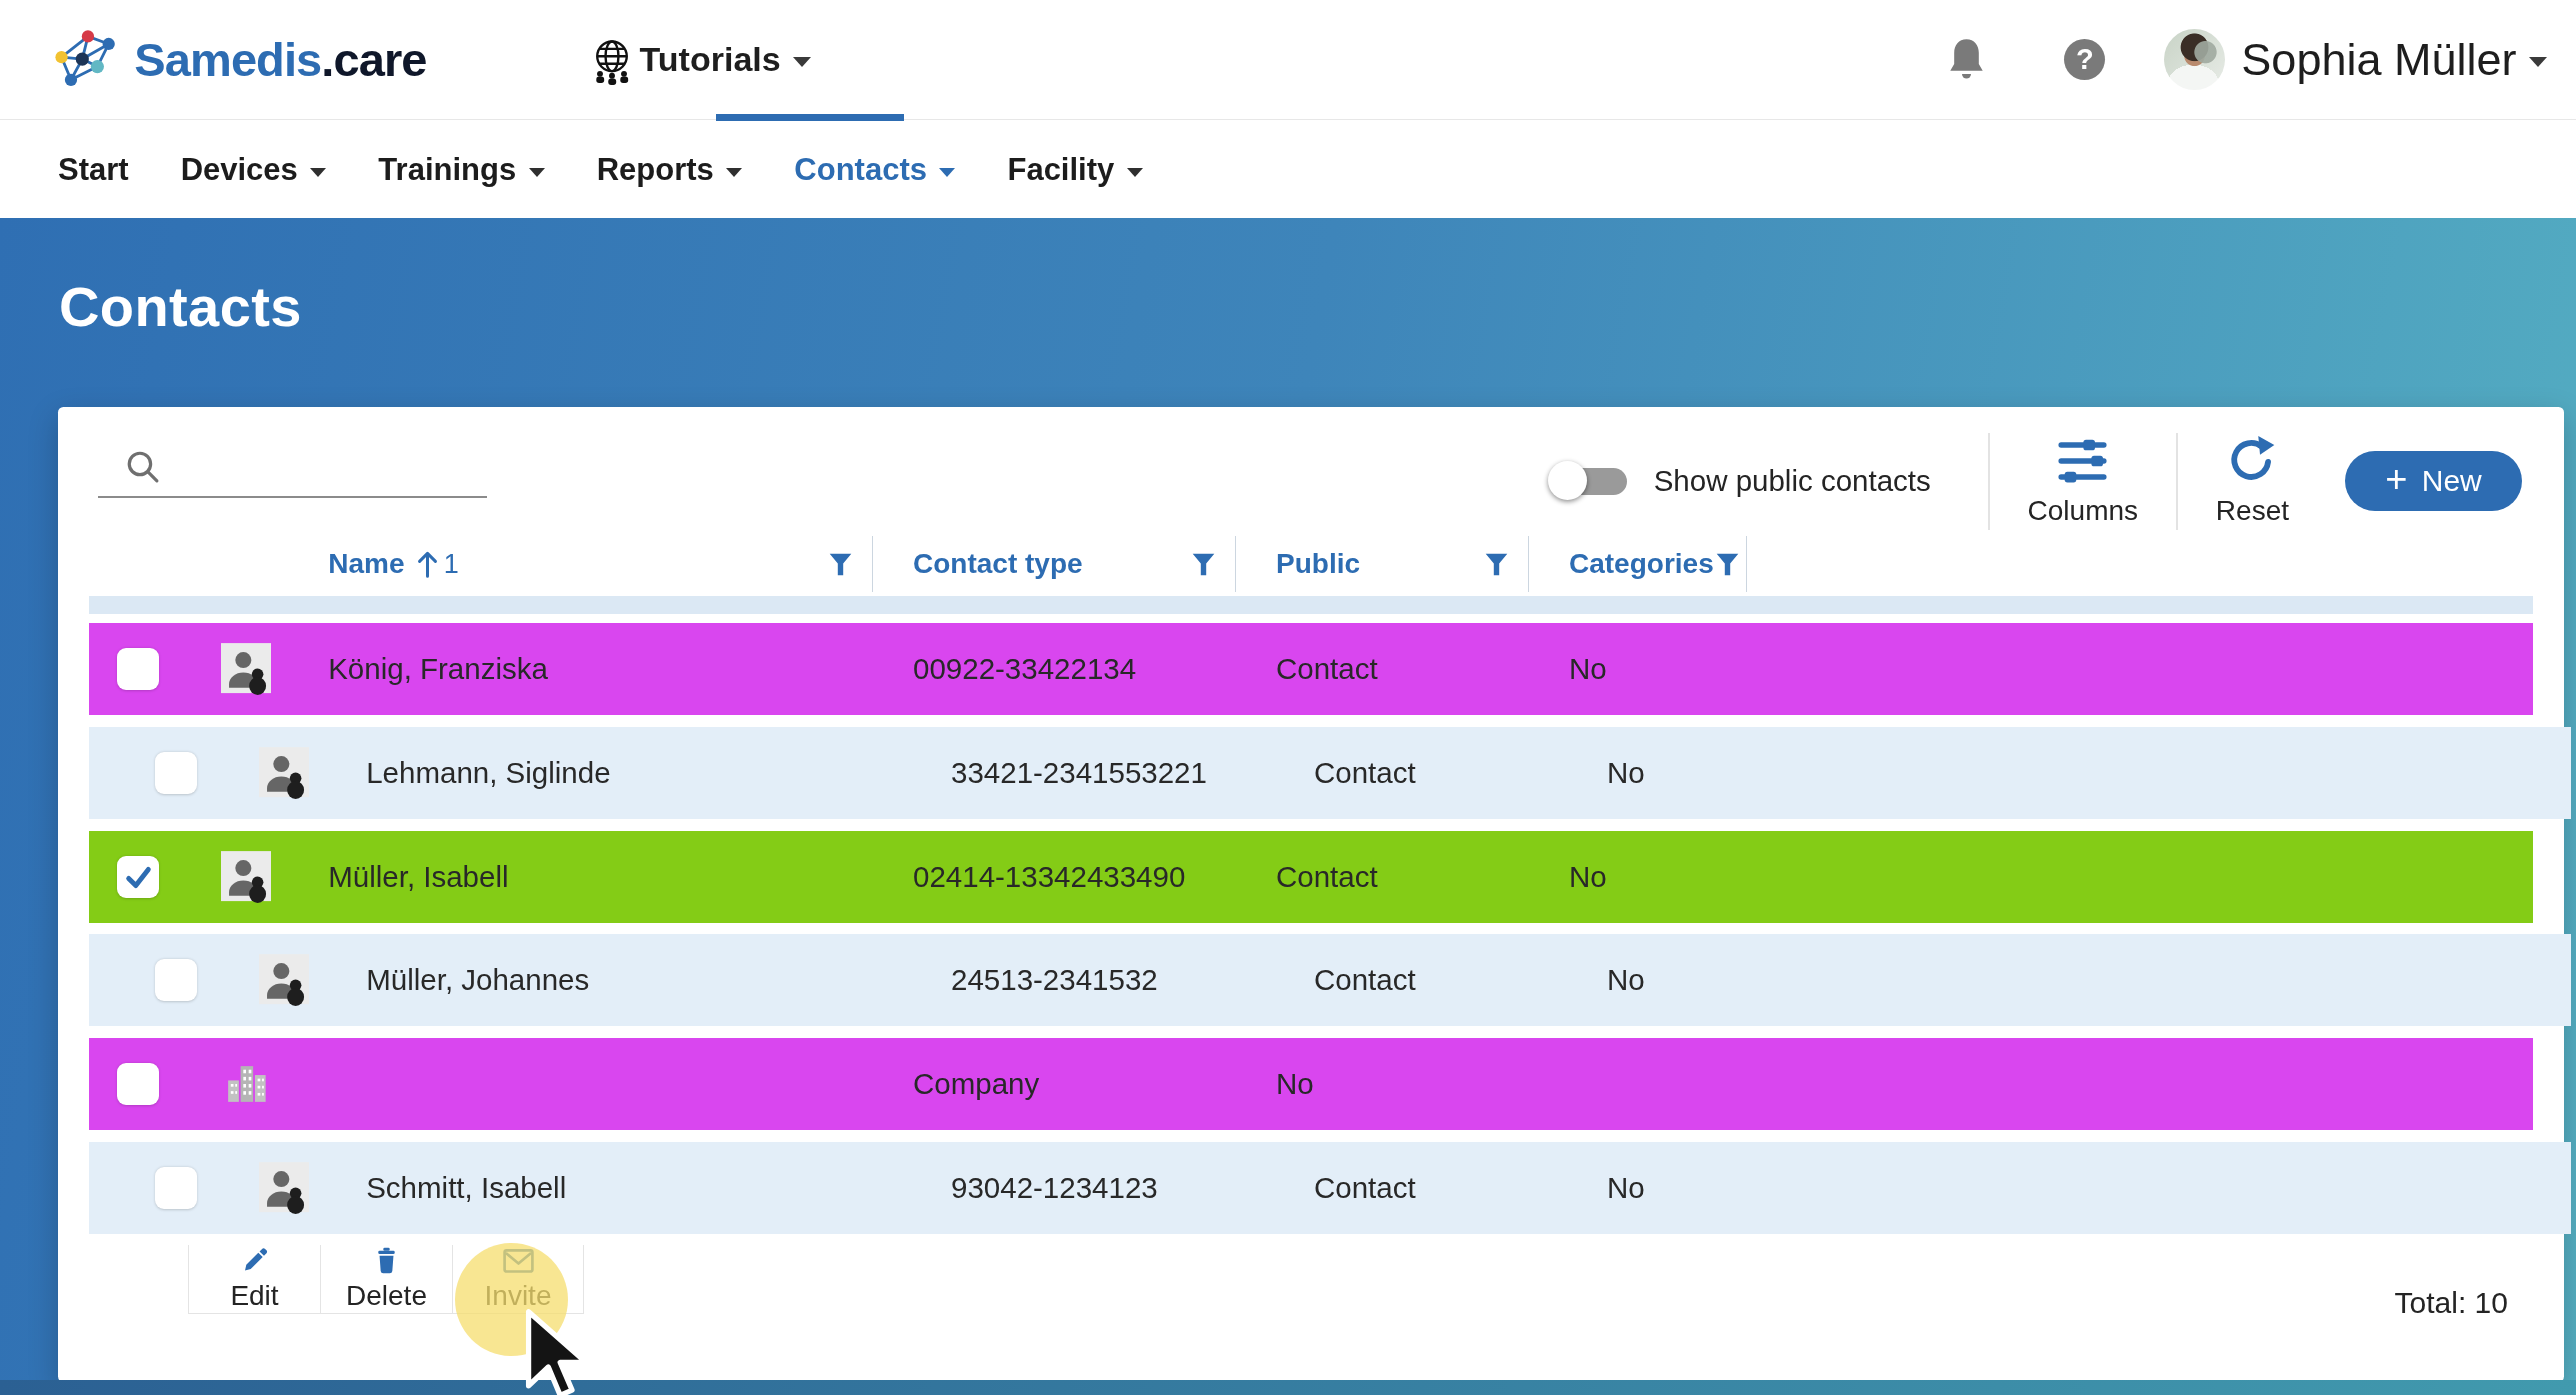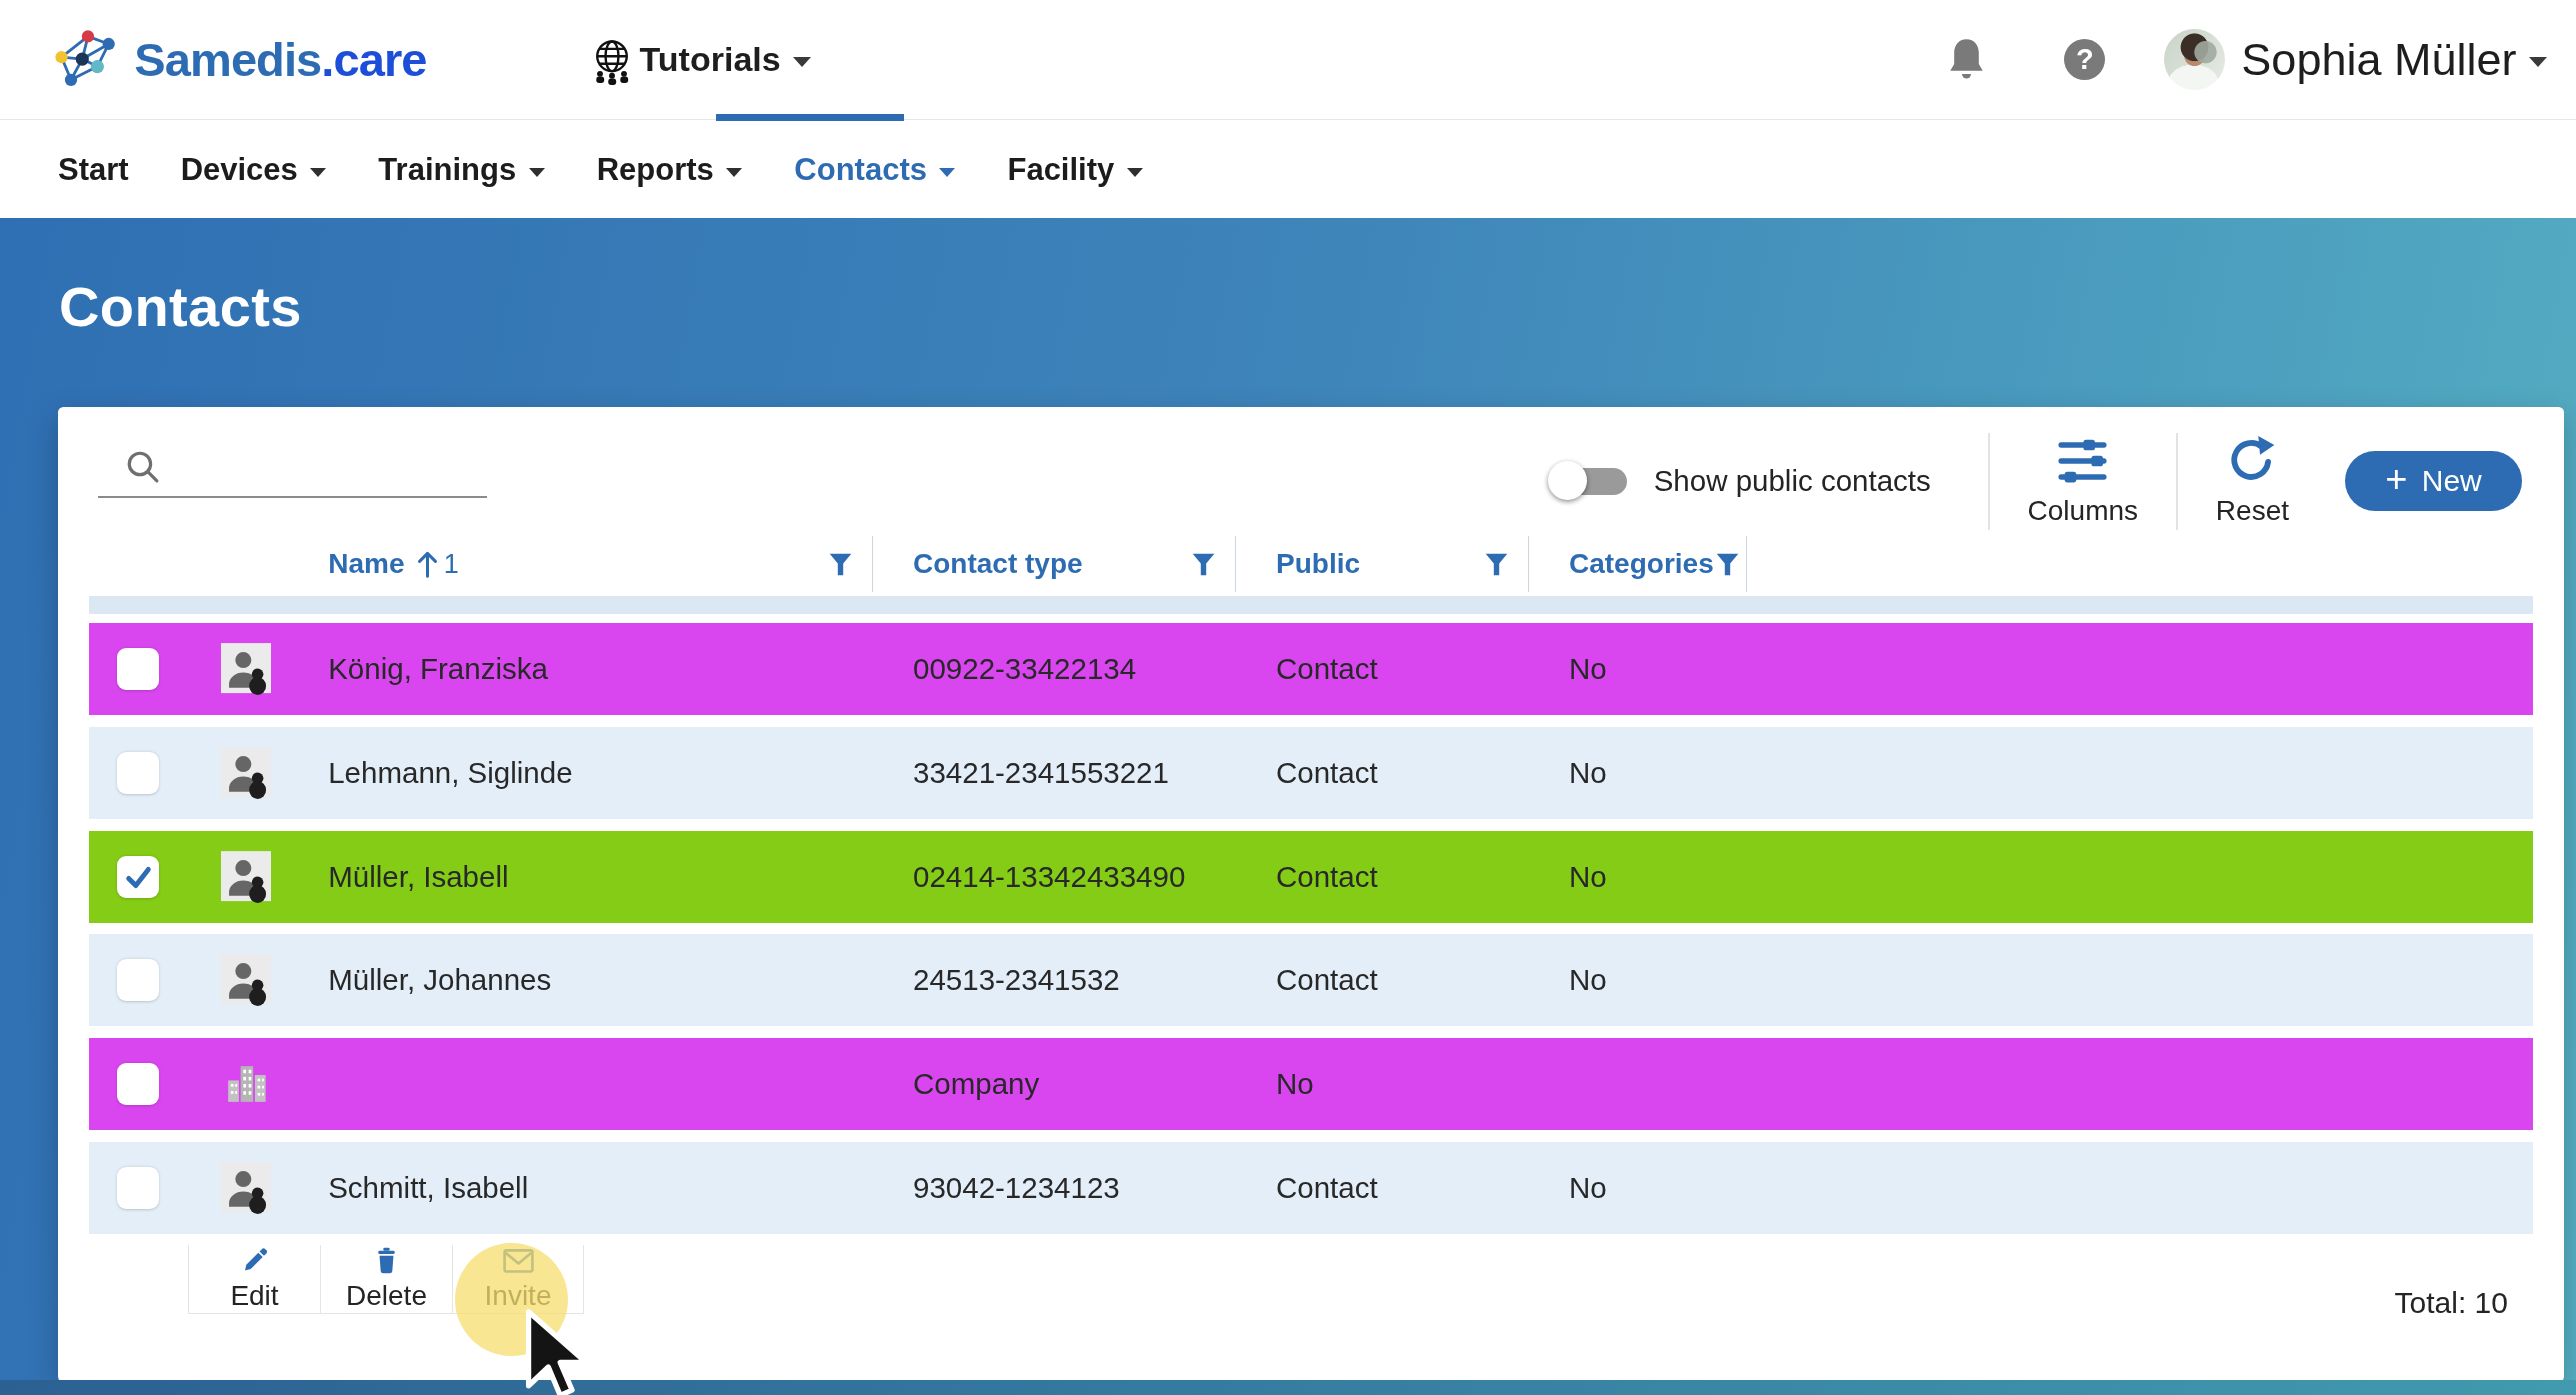--- a/index.html
+++ b/index.html
@@ -5,21 +5,21 @@
   html,body{margin:0;padding:0;background:#ffffff;}
   .screen{position:relative;width:2576px;height:1396px;overflow:hidden;
           font-family:"Liberation Sans", sans-serif;color:#2a2a2a;background:#fff;}
 
   
   .topbar{position:absolute;left:0;top:0;width:100%;height:119px;background:#fff;
           border-bottom:1.8px solid #e7e7e7;display:flex;align-items:center;z-index:5;}
   .brand{display:flex;align-items:center;margin-left:54px;}
   .brand-text{font-size:47px;font-weight:700;margin-left:14.3px;letter-spacing:-0.9px;}
   .brand-text .b1{color:#2d6cb2;}
-  .brand-text .b2{color:#1d4ed8;}
+  .brand-text .b2{color:#0f172a;}
   .tutorials{display:flex;align-items:center;margin-left:161px;cursor:pointer;}
   .tutorials .lbl{font-size:34px;font-weight:700;color:#1e1e1e;margin-left:4px;}
   .caret{width:0;height:0;border-left:9px solid transparent;border-right:9px solid transparent;
          border-top:10.7px solid #3a3a3a;display:inline-block;margin-left:12.5px;margin-top:5.4px;}
   .topbar-right{margin-left:auto;display:flex;align-items:center;margin-right:29px;}
   .icon-btn{background:none;border:none;padding:0;cursor:pointer;display:flex;align-items:center;}
   .help-circle{width:41px;height:41px;border-radius:50%;background:#7a7a7a;color:#fff;
                display:flex;align-items:center;justify-content:center;font-size:29px;font-weight:700;}
   .bell{margin-right:77px;}
   .help{margin-right:59px;}
@@ -79,21 +79,21 @@
   .th.bordered{border-right:1.8px solid #ccd6e0;}
   .th .funnel{margin-left:auto;margin-right:18px;cursor:pointer;display:flex;}
   .th.pad8{padding-left:7.2px;} .th.pad45{padding-left:40px;}
   .sort-wrap{display:flex;align-items:center;margin-left:10.7px;}
   .sort-num{font-size:27px;font-weight:400;color:#2d6cb2;margin-left:3.6px;}
 
   
   .partial-strip{position:absolute;left:31px;top:189px;width:2444px;height:18px;background:#dbe8f4;}
   .row{position:absolute;left:31px;width:2444px;height:92px;display:grid;
        grid-template-columns:116px 116px 552px 363px 293px 218px 296px 490px;align-items:center;cursor:pointer;}
-  .row.shade-a{background:#d946ef;} .row.shade-b{background:#e3eef8;} .row.selected{background:#84cc16;}
+  .row.shade-a{background:#d946ef;} .row.shade-b{background:#e3eef8;padding-left:38px;} .row.selected{background:#84cc16;}
   .cell{font-size:29.5px;color:#282828;box-sizing:border-box;}
   .cell.pad8{padding-left:7.2px;} .cell.pad45{padding-left:40px;}
   .checkbox{width:42px;height:42px;background:#fff;border-radius:9px;margin-left:28px;
             box-shadow:0 0.9px 2.7px rgba(0,0,0,.18);display:flex;align-items:center;justify-content:center;cursor:pointer;}
   .row-icon{margin-left:16px;display:flex;}
 
   
   .actions{position:absolute;left:130px;top:838px;display:flex;border-bottom:1.8px solid #e4e4e4;}
   .action-cell{width:132px;height:68px;border-left:1.8px solid #e4e4e4;display:flex;flex-direction:column;
                align-items:center;justify-content:flex-start;background:none;cursor:pointer;border-top:none;

